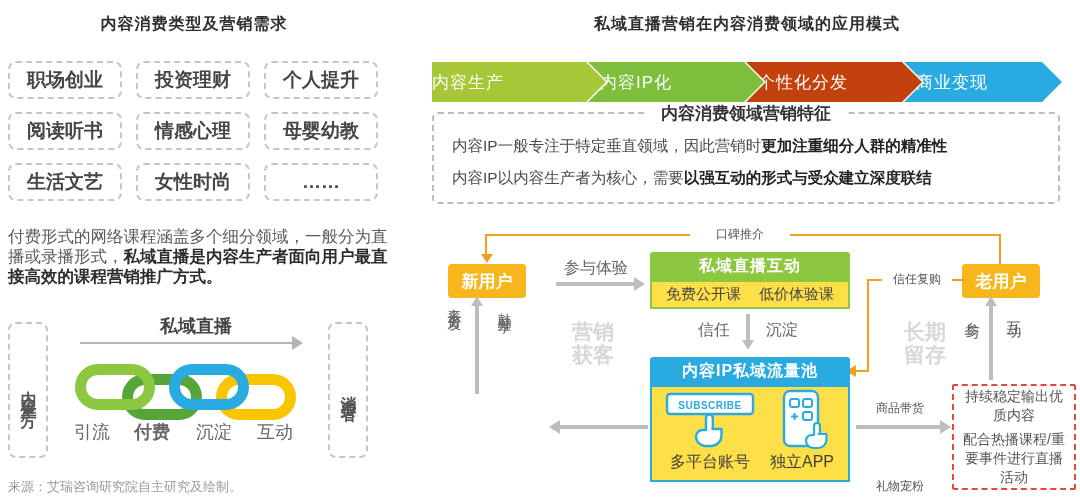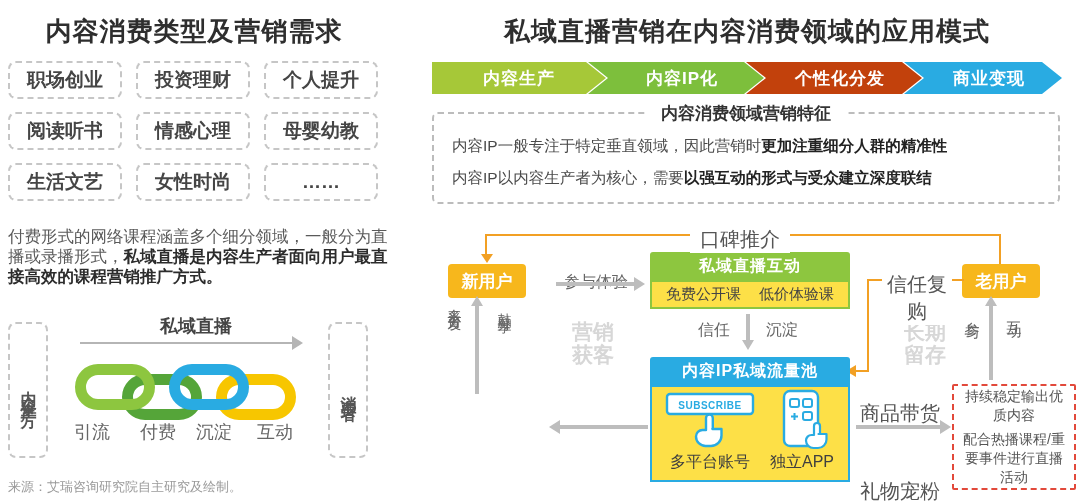--- a/index.html
+++ b/index.html
@@ -1,41 +1,41 @@
 <!DOCTYPE html>
 <html><head>
 <meta charset="utf-8">
 <style>
   html,body{margin:0;padding:0;background:#fff;}
   body{font-family:"Liberation Sans","DejaVu Sans",sans-serif;color:#333;}
   .stage{position:relative;width:1080px;height:501px;background:#fff;overflow:hidden;}
   .abs{position:absolute;}
   .ctr{text-align:center;}
-  .ttl{font-weight:bold;font-size:26px;color:#2e2e2e;letter-spacing:1px;}
+  .ttl{font-weight:bold;font-size:16px;color:#2e2e2e;letter-spacing:1px;}
 
   
   .cat{position:absolute;width:114px;height:38px;border:2px dashed #c6c6c6;border-radius:8px;
        box-sizing:border-box;display:flex;align-items:center;justify-content:center;
        font-weight:bold;font-size:19px;color:#454545;background:#fff;}
 
   
   .para{position:absolute;left:8px;top:226px;width:386px;font-size:16.5px;line-height:20px;color:#5a5a5a;}
   .para b{color:#2c2c2c;}
 
   
   .sidebox{position:absolute;top:322px;width:40px;height:136px;border:2px dashed #c6c6c6;border-radius:8px;
            box-sizing:border-box;display:flex;align-items:center;justify-content:center;background:#fff;}
   .vtext{writing-mode:vertical-rl;font-weight:bold;font-size:16px;color:#555;letter-spacing:5px;}
   .link{position:absolute;width:80px;height:46px;border:11px solid #999;border-radius:23px;box-sizing:border-box;background:transparent;}
   .chainlbl{position:absolute;top:420px;width:44px;text-align:center;font-size:18px;color:#666;}
   .src{position:absolute;left:8px;top:478px;font-size:13px;color:#9a9a9a;}
 
   
-  .chev{position:absolute;top:62px;height:32px;display:flex;align-items:center;justify-content:center;
-        color:#fff;font-weight:bold;font-size:17px;letter-spacing:1px;}
+  .chev{position:absolute;top:62px;height:40px;display:flex;align-items:center;justify-content:flex-start;
+        color:#fff;font-weight:normal;font-size:17px;letter-spacing:1px;}
   .chev-first{clip-path:polygon(0 0,calc(100% - 20px) 0,100% 50%,calc(100% - 20px) 100%,0 100%);}
   .chev-mid{clip-path:polygon(0 0,calc(100% - 20px) 0,100% 50%,calc(100% - 20px) 100%,0 100%,20px 50%);padding-left:12px;box-sizing:border-box;}
 
   
   .features{position:absolute;left:432px;top:112px;width:628px;height:92px;border:2px dashed #bcbcbc;
             border-radius:6px;box-sizing:border-box;background:#fff;}
   .features-title{position:absolute;top:-12px;left:50%;transform:translateX(-50%);background:#fff;
                   padding:0 14px;font-weight:bold;font-size:17px;color:#333;white-space:nowrap;}
   .fline{position:absolute;left:18px;width:600px;font-size:15.5px;color:#4a4a4a;white-space:nowrap;}
   .fline b{color:#222;}
@@ -63,21 +63,21 @@
   .ovl{position:absolute;width:0;border-left:2px solid #F2A024;}
   .tri{position:absolute;width:0;height:0;border-style:solid;border-color:transparent;}
   .tri.r{border-width:7px 0 7px 11px;border-left-color:#bdbdbd;}
   .tri.l{border-width:7px 11px 7px 0;border-right-color:#bdbdbd;}
   .tri.u{border-width:0 6px 10px 6px;border-bottom-color:#bdbdbd;}
   .tri.d{border-width:10px 6px 0 6px;border-top-color:#bdbdbd;}
   .tri.od{border-width:9px 6px 0 6px;border-top-color:#F2A024;}
   .tri.ol{border-width:6px 10px 6px 0;border-right-color:#F2A024;}
 
   .glbl{position:absolute;font-size:16px;color:#666;}
-  .dlbl{position:absolute;font-size:20px;color:#555;}
+  .dlbl{position:absolute;font-size:12px;color:#555;}
   .wm{position:absolute;font-weight:bold;font-size:21px;color:#d7d7d7;white-space:pre-line;line-height:1.1;text-align:center;}
   .vsm{position:absolute;writing-mode:vertical-rl;font-size:14px;color:#666;letter-spacing:2px;}
   .whitebg{background:#fff;z-index:3;}
 </style>
 </head>
 <body>
 
 <div class="stage">
 
   <div class="abs ctr ttl" style="left:8px;top:14px;width:372px;">内容消费类型及营销需求</div>
@@ -104,21 +104,21 @@
   <div class="abs ctr" style="left:133px;top:314px;width:126px;font-weight:bold;font-size:18px;color:#444;">私域直播</div>
   <div class="hl thin" style="left:80px;top:342px;width:212px;border-top-color:#b5b5b5;"></div>
   <div class="tri r" style="left:292px;top:336px;border-left-color:#b5b5b5;"></div>
 
   <div class="link" style="left: 75px; top: 364px; z-index: 2; border-color: rgb(141, 198, 63);"></div>
   <div class="link" style="left: 122px; top: 374px; z-index: 1; border-color: rgb(85, 165, 57);"></div>
   <div class="link" style="left: 169px; top: 364px; z-index: 2; border-color: rgb(41, 171, 226);"></div>
   <div class="link" style="left: 216px; top: 374px; z-index: 1; border-color: rgb(247, 198, 0);"></div>
 
   <div class="chainlbl" style="left:70px;">引流</div>
-  <div class="chainlbl" style="left:136px;">付费</div>
+  <div class="chainlbl" style="left:130px;font-weight:bold;">付费</div>
   <div class="chainlbl" style="left:192px;">沉淀</div>
   <div class="chainlbl" style="left:253px;">互动</div>
 
   <div class="src">来源：艾瑞咨询研究院自主研究及绘制。</div>
 
   <div class="abs ctr ttl" style="left:432px;top:14px;width:630px;">私域直播营销在内容消费领域的应用模式</div>
 
   <div class="chev chev-first" style="left: 432px; width: 174px; background: rgb(166, 200, 56);">
       <span>内容生产</span>
     </div>
@@ -144,21 +144,21 @@
   <div class="tri od" style="left:481px;top:254px;"></div>
   <div class="ovl" style="left:999px;top:234px;height:30px;"></div>
 
   <div class="userbox" style="left: 448px; top: 264px; background: rgb(247, 183, 28);">
       <span>新用户</span>
     </div>
   <div class="userbox" style="left: 962px; top: 264px; background: rgb(247, 183, 28);">
       <span>老用户</span>
     </div>
 
-  <div class="abs ctr glbl" style="left:548px;top:272px;width:96px;font-family:Liberation Mono, monospace;">参与体验</div>
+  <div class="abs ctr glbl" style="left:548px;top:258px;width:96px;font-family:Liberation Mono, monospace;">参与体验</div>
   <div class="hl" style="left:556px;top:282px;width:78px;"></div>
   <div class="tri r" style="left:634px;top:277px;"></div>
 
   <div class="hdrbox" style="left:650px;top:252px;">
     <div class="hd" style="background: rgb(141, 198, 63);">私域直播互动</div>
     <div class="bd live-bd">
       <span>免费公开课</span>
       <span>低价体验课</span>
     </div>
   </div>

